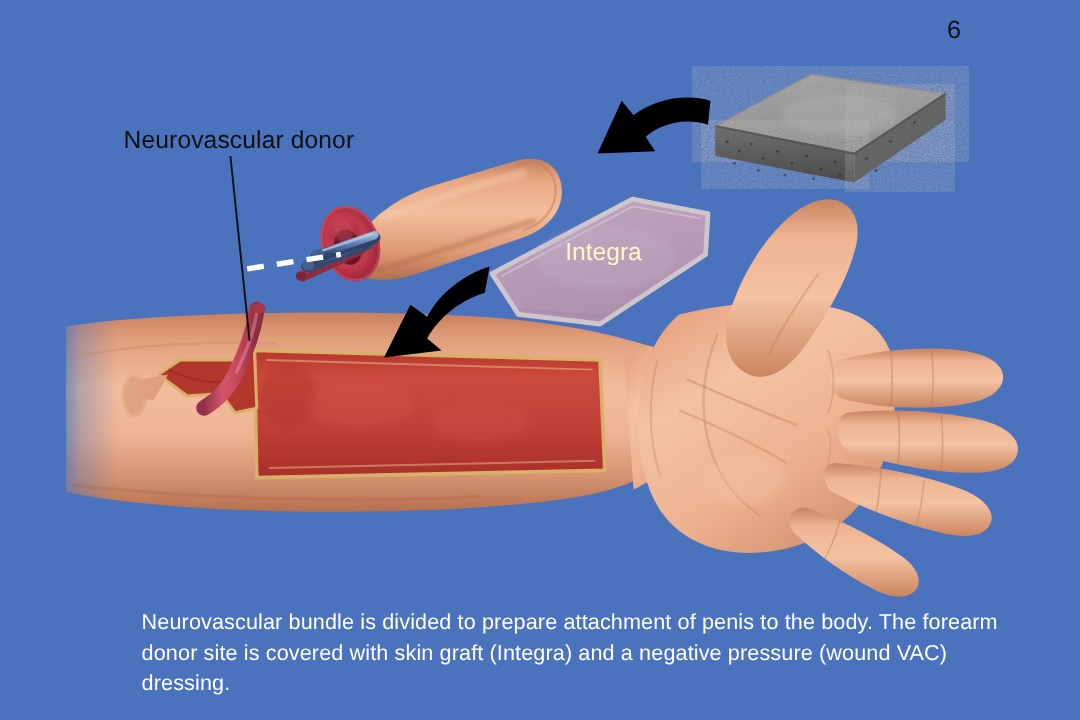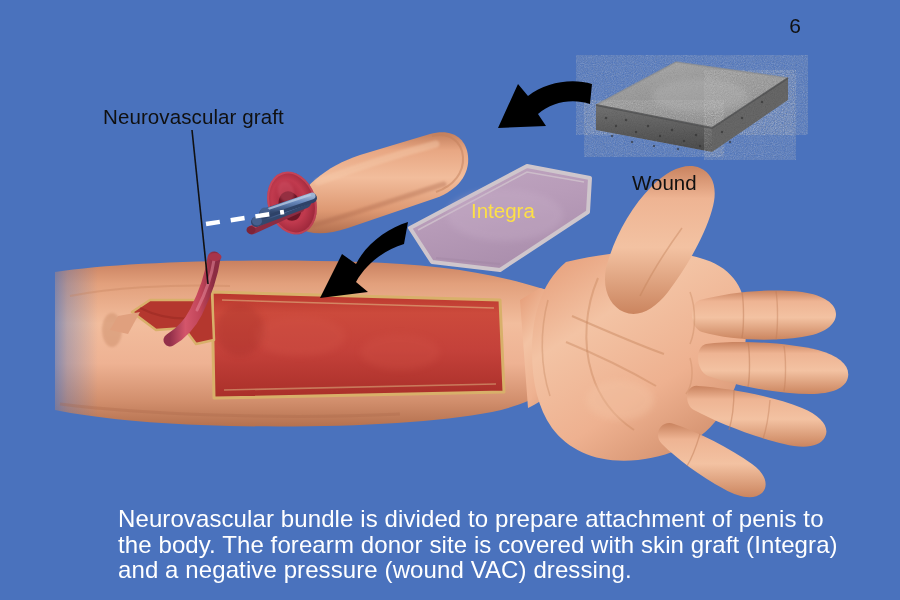--- a/index.html
+++ b/index.html
@@ -50,38 +50,38 @@
     font-size: 20.5px;
     color: #101010;
     white-space: nowrap;
     letter-spacing: 0.1px;
   }
   #label-integra {
     position: absolute;
     left: 471px;
     top: 199px;
     font-size: 20.5px;
-    color: #fde047;
+    color: #fef9c3;
     white-space: nowrap;
   }
   #label-vac {
     position: absolute;
     left: 632px;
     top: 170px;
     font-size: 20.5px;
     color: #101010;
     line-height: 25px;
     white-space: nowrap;
   }
   #caption {
     position: absolute;
     left: 118px;
     top: 506px;
     width: 740px;
-    font-size: 24px;
+    font-size: 18px;
     line-height: 25.5px;
     color: #ffffff;
     letter-spacing: 0.1px;
   }
 </style>
 </head>
 <body>
 
 <div id="slide">
 
@@ -318,24 +318,23 @@
              C366,264 384,250 404,244 Z" fill="#000000"></path>
 
     <path d="M206,224 L284,212" stroke="#ffffff" stroke-width="4.5" fill="none" stroke-dasharray="14 11" stroke-linecap="butt"></path>
 
     <path d="M192,130 L208,284" stroke="#111111" stroke-width="1.6" fill="none"></path>
   </svg>
 
   <div class="txt-layer">
     <div id="page-number">6</div>
 
-    <div id="label-nvb">Neurovascular graft</div>
+    <div id="label-nvb">Neurovascular donor</div>
 
     <div id="label-integra">Integra</div>
 
     <div id="label-vac">
-      <div>Wound</div>
     </div>
 
     <div id="caption">Neurovascular bundle is divided to prepare attachment of penis to the body. The forearm donor site is covered with skin graft (Integra) and a negative pressure (wound VAC) dressing.</div>
   </div>
 
 </div>
 
 </body></html>

